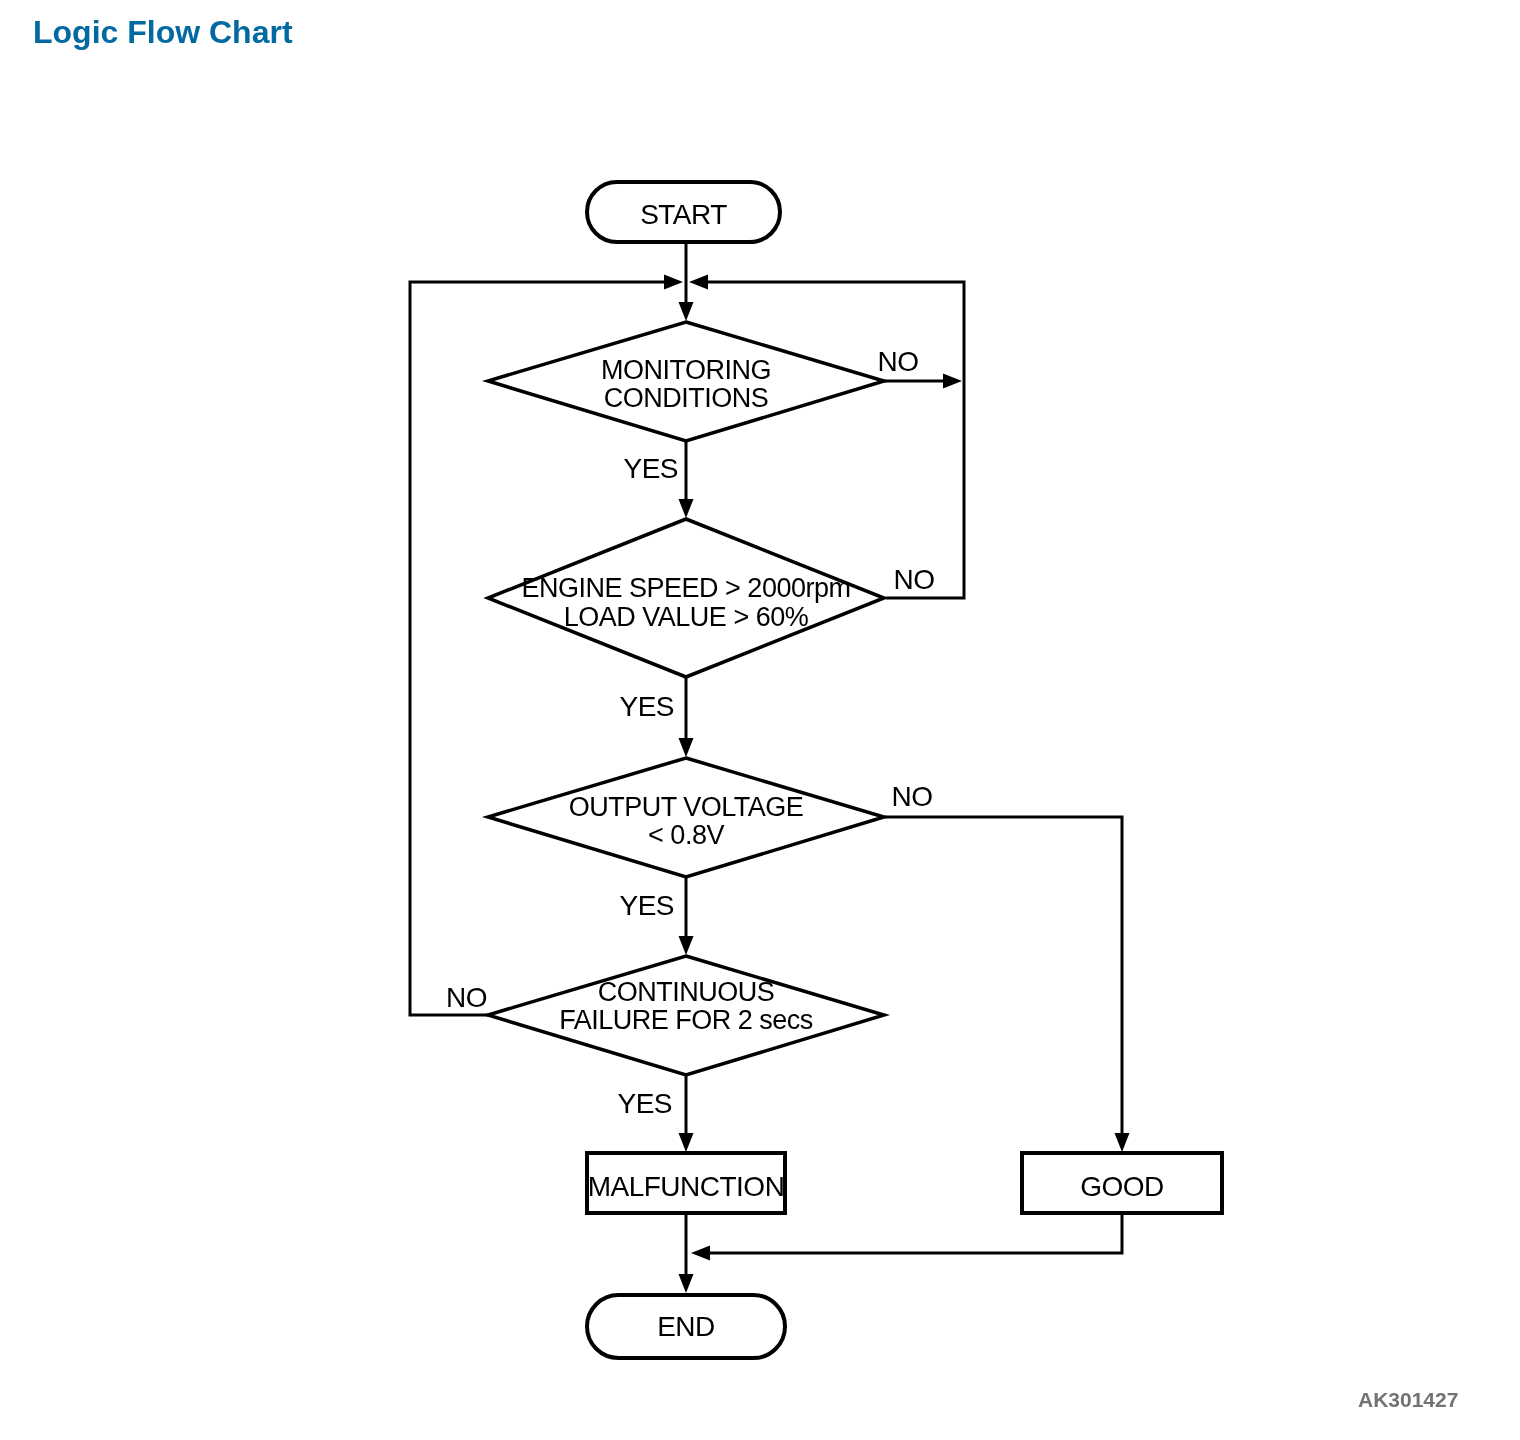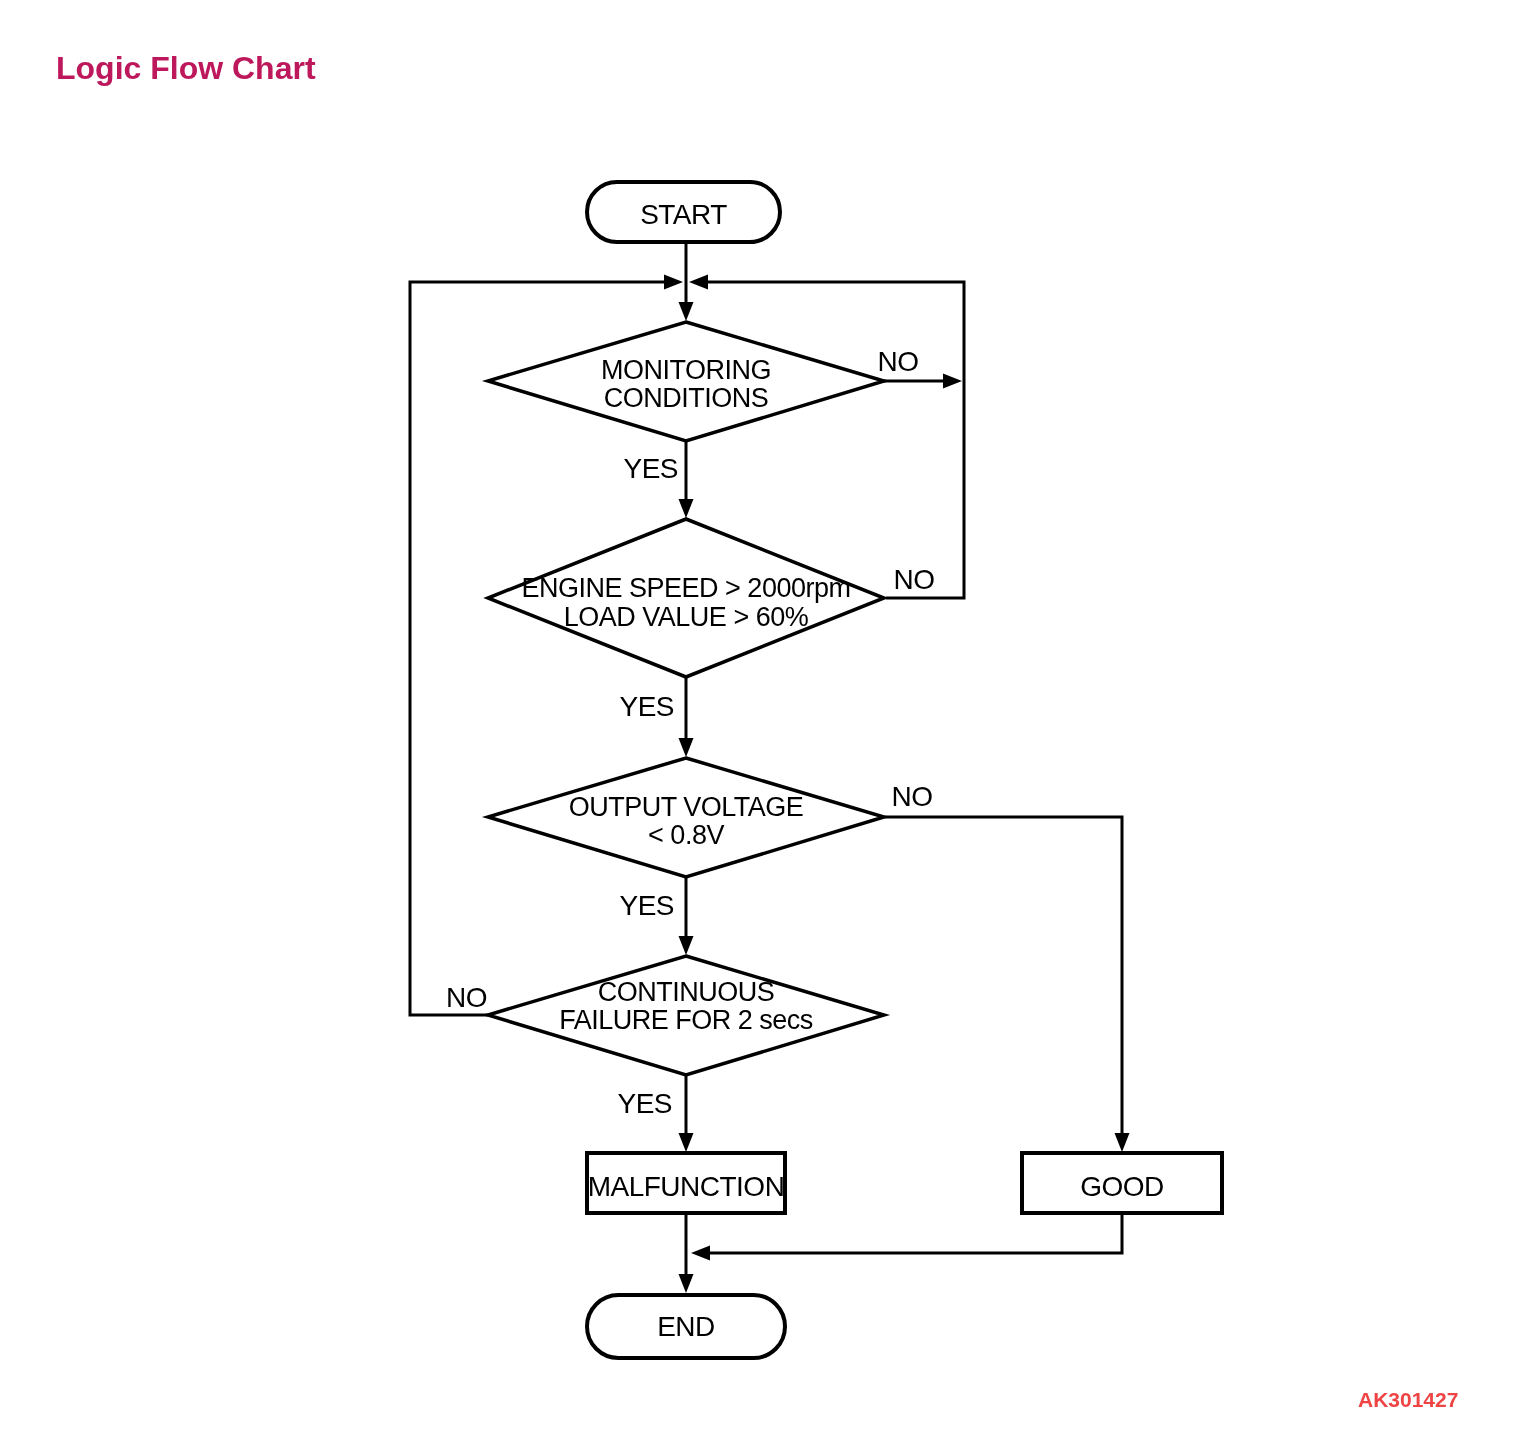--- a/index.html
+++ b/index.html
@@ -12,35 +12,34 @@
     font-family: "Liberation Sans", sans-serif;
   }
   .canvas {
     position: relative;
     width: 1520px;
     height: 1440px;
     background: #ffffff;
   }
   .page-title {
     position: absolute;
-    left: 56px;
+    left: 33px;
     top: 14px;
     font-size: 32px;
     font-weight: bold;
-    color: #be185d;
+    color: #0369a1;
     letter-spacing: 0px;
-    margin-top: 36px;
   }
   .figure-code {
     position: absolute;
     left: 1358px;
     top: 1388px;
     font-size: 21px;
     font-weight: bold;
-    color: #ef4444;
+    color: #737373;
   }
   svg { position: absolute; left: 0; top: 0; }
   .shape {
     fill: #ffffff;
     stroke: #000000;
   }
   .terminal { stroke-width: 4px; }
   .process  { stroke-width: 4px; }
   .decision { stroke-width: 3.5px; }
   .edge {

